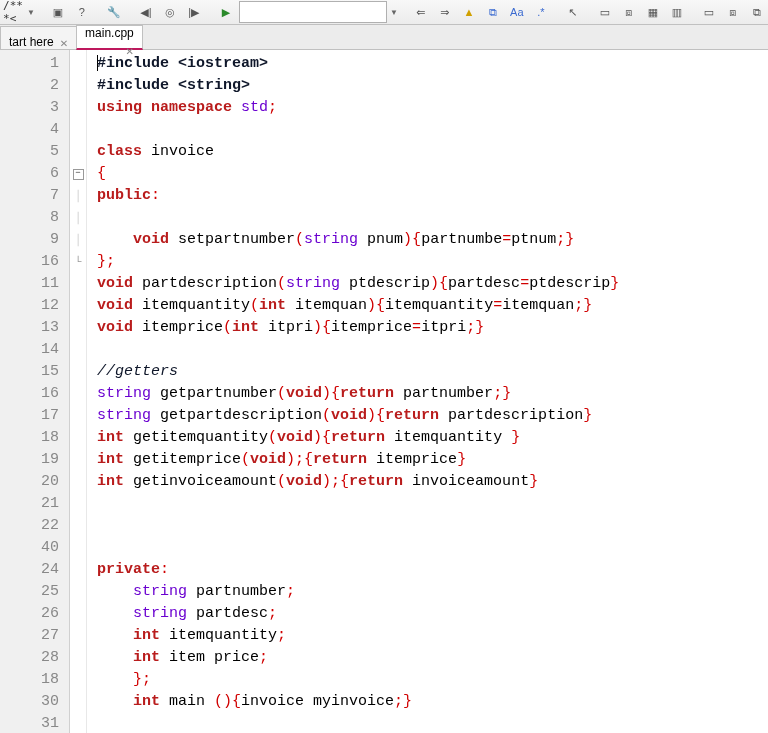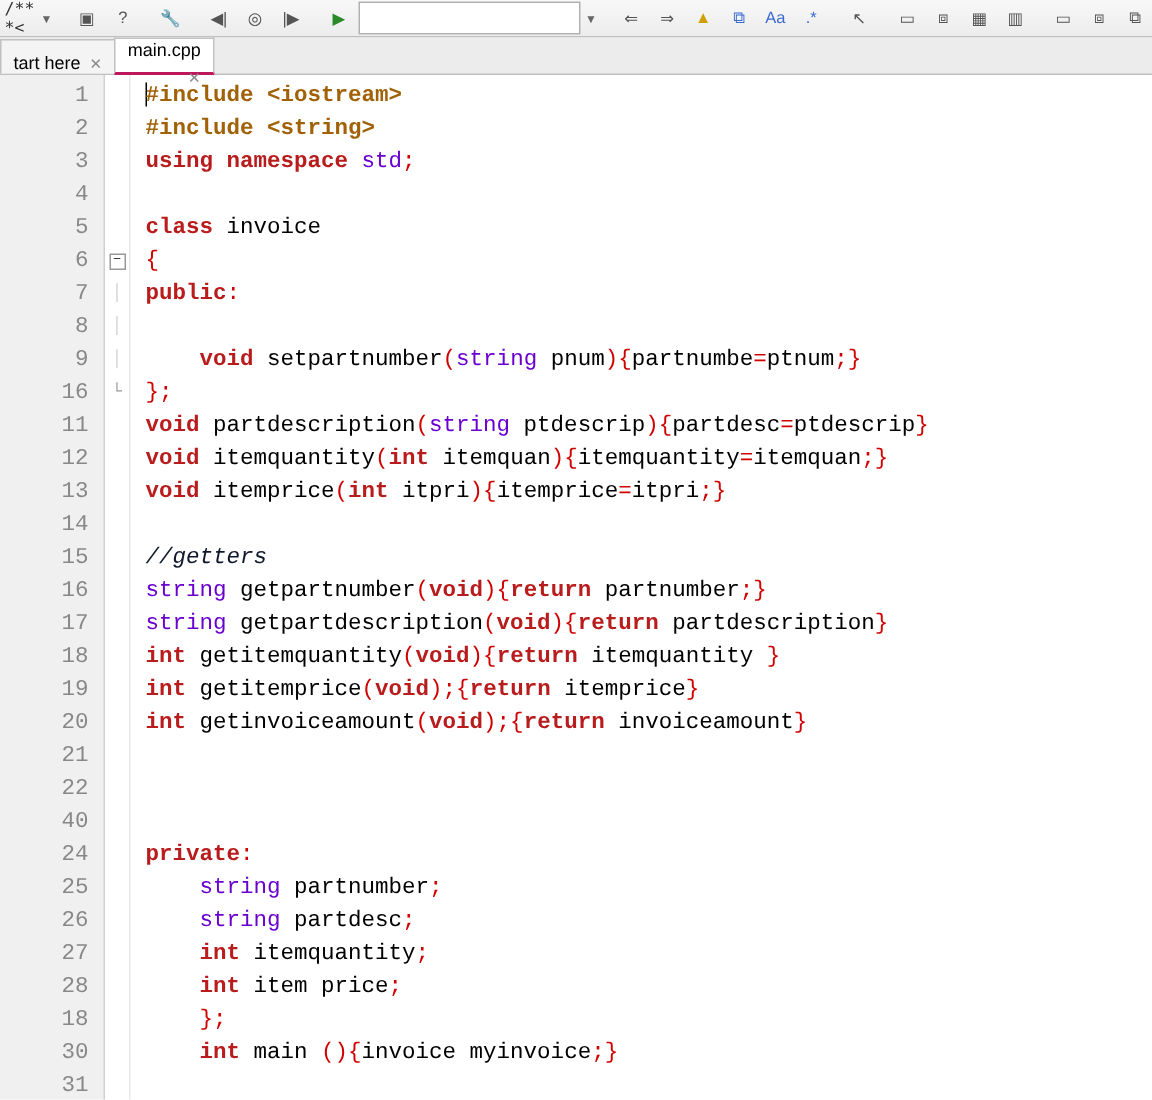--- a/index.html
+++ b/index.html
@@ -142,21 +142,21 @@
     flex: 1;
     padding-left: 10px;
     padding-top: 3px;
     line-height: 22px;
     white-space: pre;
     overflow: hidden;
   }
   .code .line { height: 22px; }
   .kw   { color: #b91c1c; font-weight: bold; }
   .kw2  { color: #6a00d0; font-weight: normal; }
-  .pp   { color: #a16207; font-weight: bold; }
+  .pp   { color: #0f172a; font-weight: bold; }
   .id   { color: #000000; }
   .punc { color: #d00000; }
   .cmt  { color: #0f172a; font-style: italic; text-align: right; }
 
   
   .caret {
     display: inline-block;
     width: 1px;
     height: 16px;
     background: #000;

